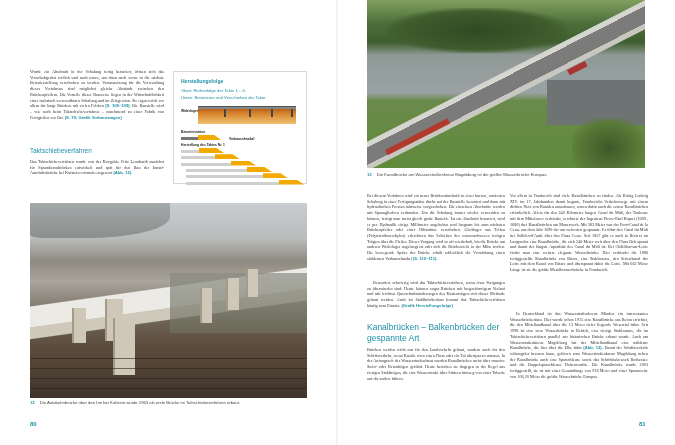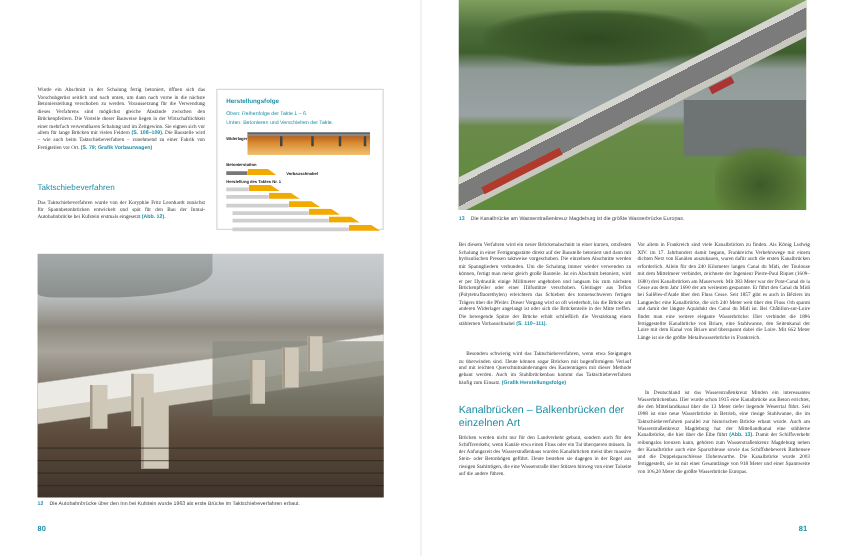--- a/index.html
+++ b/index.html
@@ -157,21 +157,21 @@
   <p class="body-text" style="left:29px; top:193px; width:138px;">
     <span>Bei diesem Verfahren wird ein neuer Brückenabschnitt in einer kurzen, ortsfesten Schalung in einer Fertigungsstätte direkt auf der Baustelle betoniert und dann mit hydraulischen Pressen taktweise vorgeschoben. Die einzelnen Abschnitte werden mit Spanngliedern verbunden. Um die Schalung immer wieder verwenden zu können, fertigt man meist gleich große Bauteile. Ist ein Abschnitt betoniert, wird er per Hydraulik einige Millimeter angehoben und langsam bis zum nächsten Brückenpfeiler oder einer Hilfsstütze verschoben. Gleitlager aus Teflon (Polytetrafluorethylen) erleichtern das Schieben des tonnenschweren fertigen Trägers über die Pfeiler. Dieser Vorgang wird so oft wiederholt, bis die Brücke am anderen Widerlager angelangt ist oder sich die Brückenteile in der Mitte treffen. Die bewegende Spitze der Brücke erhält schließlich die Verstärkung einen stählernen Vorbauschnabel </span><span class="ref">(S. 110–111).</span>
   </p>
 
   <p class="body-text" style="left:29px; top:280px; width:138px; text-indent:6px;">
     <span>Besonders schwierig wird das Taktschiebeverfahren, wenn etwa Steigungen zu überwinden sind. Heute können sogar Brücken mit bogenförmigem Verlauf und mit leichten Querschnittsänderungen des Kastenträgers mit dieser Methode gebaut werden. Auch im Stahlbrückenbau kommt das Taktschiebeverfahren häufig zum Einsatz. </span><span class="ref">(Grafik Herstellungsfolge)</span>
   </p>
 
   <h3 class="section-h" style="left:29px; top:322px; font-size:8.5px; font-weight:normal; line-height:11px;">
     <span>Kanalbrücken – Balkenbrücken der</span><br>
-    <span>einzelnen Art</span>
+    <span>gespannte Art</span>
   </h3>
 
   <p class="body-text" style="left:29px; top:347px; width:138px;">Brücken werden nicht nur für den Landverkehr gebaut, sondern auch für den Schiffsverkehr, wenn Kanäle etwa einen Fluss oder ein Tal überqueren müssen. In der Anfangszeit des Wasserstraßenbaus wurden Kanalbrücken meist über massive Stein- oder Betonbögen geführt. Heute bestehen sie dagegen in der Regel aus riesigen Stahltrögen, die eine Wasserstraße über Stützen hinweg von einer Talseite auf die andere führen.</p>
 
   <p class="body-text" style="left:172px; top:193px; width:138px;">Vor allem in Frankreich sind viele Kanalbrücken zu finden. Als König Ludwig XIV. im 17. Jahrhundert damit begann, Frankreichs Verkehrswege mit einem dichten Netz von Kanälen auszubauen, waren dafür auch die ersten Kanalbrücken erforderlich. Allein für den 240 Kilometer langen Canal du Midi, der Toulouse mit dem Mittelmeer verbindet, zeichnete der Ingenieur Pierre-Paul Riquet (1609–1680) drei Kanalbrücken am Mauerwerk. Mit 383 Meter war der Pont-Canal de la Cesse aus dem Jahr 1690 der am weitesten gespannte. Er führt den Canal du Midi bei Sallèles-d'Aude über den Fluss Cesse. Seit 1857 gibt es auch in Béziers im Languedoc eine Kanalbrücke, die sich 240 Meter weit über den Fluss Orb spannt und damit der längste Aquädukt des Canal du Midi ist. Bei Châtillon-sur-Loire findet man eine weitere elegante Wasserbrücke: Hier verbindet die 1896 fertiggestellte Kanalbrücke von Briare, eine Stahlwanne, den Seitenkanal der Loire mit dem Kanal von Briare und überspannt dabei die Loire. Mit 662 Meter Länge ist sie die größte Metallwasserbrücke in Frankreich.</p>
 
   <p class="body-text" style="left:172px; top:311px; width:138px; text-indent:6px;">
     <span>In Deutschland ist das Wasserstraßenkreuz Minden ein interessantes Wasserbrückenbau. Hier wurde schon 1915 eine Kanalbrücke aus Beton errichtet, die den Mittellandkanal über die 13 Meter tiefer liegende Weserrtal führt. Seit 1998 ist eine neue Wasserbrücke in Betrieb, eine riesige Stahlwanne, die im Taktschiebeverfahren parallel zur historischen Brücke erbaut wurde. Auch am Wasserstraßenkreuz Magdeburg hat der Mittellandkanal eine stählerne Kanalbrücke, die hier über die Elbe führt </span><span class="ref">(Abb. 13).</span><span> Damit der Schiffsverkehr reibungslos kreuzen kann, gehören zum Wasserstraßenkreuz Magdeburg neben der Kanalbrücke auch eine Sparschleuse sowie das Schiffshebewerk Rothensee und die Doppelsparschleuse Hohenwarthe. Die Kanalbrücke wurde 2003 fertiggestellt, sie ist mit einer Gesamtlänge von 918 Meter und einer Spannweite von 106,20 Meter die größte Wasserbrücke Europas.</span>
   </p>
 

